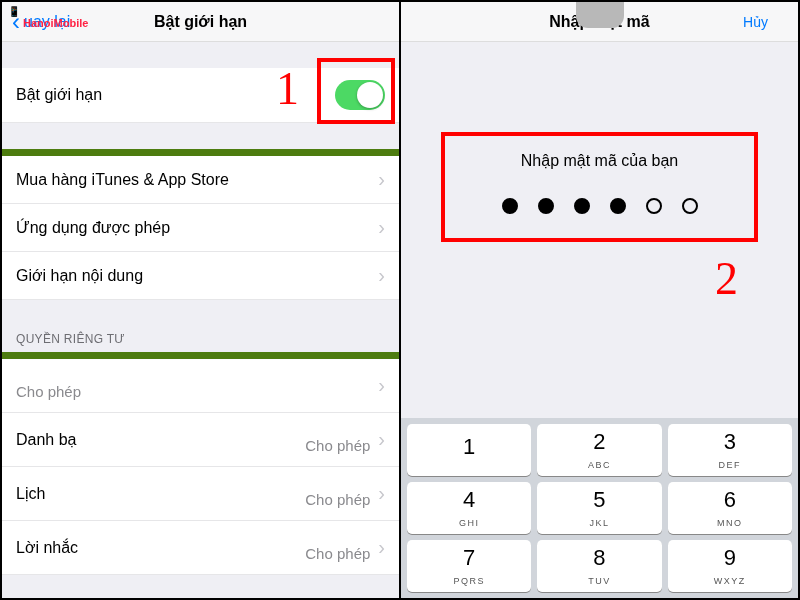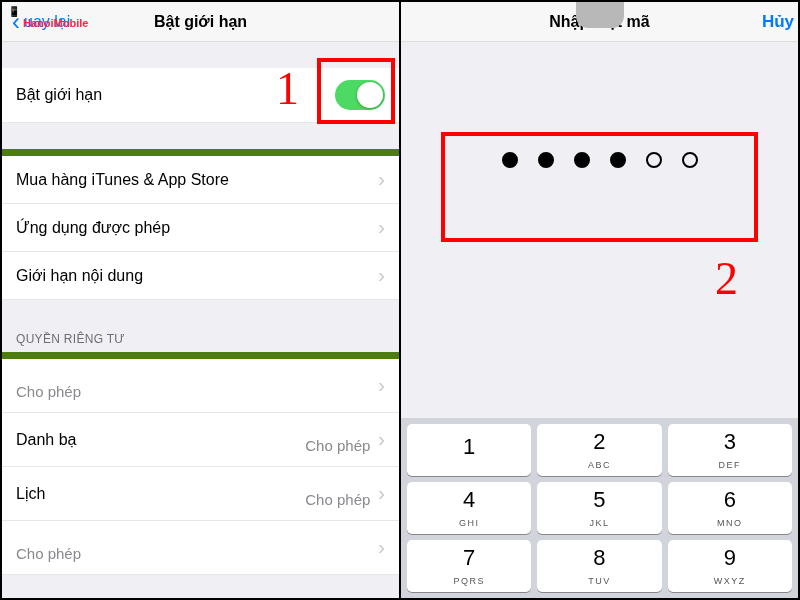--- a/index.html
+++ b/index.html
@@ -4,21 +4,21 @@
   <style>
     * { margin: 0; padding: 0; box-sizing: border-box; font-family: -apple-system, "Helvetica Neue", Arial, sans-serif; }
     body { width: 800px; height: 600px; background: #fff; position: relative; border: 2px solid #000; }
     .outer { display: flex; width: 100%; height: 100%; }
     .pane { flex: 1; background: #efeff4; position: relative; overflow: hidden; }
     .pane-left { border-right: 2px solid #000; }
     .header { height: 40px; background: #f7f7f8; display: flex; align-items: center; justify-content: center; position: relative; border-bottom: 1px solid #ddd; }
     .header-back { position: absolute; left: 10px; color: #007aff; font-size: 16px; display: flex; align-items: center; gap: 4px; }
     .header-back .chev { font-size: 24px; line-height: 1; }
     .header-title { font-weight: 600; font-size: 16px; color: #000; }
-    .header-cancel { position: absolute; right: 4px; color: #007aff; font-size: 17px; font-weight: bold; }
+    .header-cancel { position: absolute; right: 30px; color: #007aff; font-size: 14px; }
     .section-gap { height: 26px; }
     .row { background: #fff; padding: 12px 14px; font-size: 16px; color: #000; display: flex; align-items: center; justify-content: space-between; border-bottom: 1px solid #e6e6e8; position: relative; }
     .row:first-of-type { border-top: 7px solid #4d7c0f; }
     .row .label { flex: 1; }
     .row .status { color: #8a8a8e; font-size: 15px; margin-right: 8px; margin-top: 12px; }
     .row .chevron { color: #c7c7cc; font-size: 20px; }
     .toggle { width: 50px; height: 30px; background: #4cd964; border-radius: 15px; position: relative; }
     .toggle .knob { position: absolute; right: 2px; top: 2px; width: 26px; height: 26px; background: #fff; border-radius: 50%; box-shadow: 0 1px 3px rgba(0,0,0,.3); }
     .group-header { padding: 6px 14px 6px; font-size: 12px; color: #6d6d72; text-transform: uppercase; letter-spacing: .3px; }
     .redbox { position: absolute; border: 4px solid #ff0000; pointer-events: none; }
@@ -96,34 +96,36 @@
           <span class="label">Danh bạ</span>
           <span class="status">Cho phép</span>
           <span class="chevron">›</span>
         </div>
         <div class="row">
           <span class="label">Lịch</span>
           <span class="status">Cho phép</span>
           <span class="chevron">›</span>
         </div>
         <div class="row">
+          <span class="label">Lời nhắc</span>
           <span class="status">Cho phép</span>
           <span class="chevron">›</span>
         </div>
       </div>
   </div>
 
   <div class="pane">
     <div class="header">
       <div class="grab"></div>
       <div class="header-title">Nhập mật mã</div>
       <div class="header-cancel">Hủy</div>
     </div>
 
     <div class="prompt-area">
+      <div class="prompt-text">Nhập mật mã của bạn</div>
       <div class="dots" id="dots">
           <div class="dot filled"></div>
           <div class="dot filled"></div>
           <div class="dot filled"></div>
           <div class="dot filled"></div>
           <div class="dot"></div>
           <div class="dot"></div>
         </div>
     </div>
 

